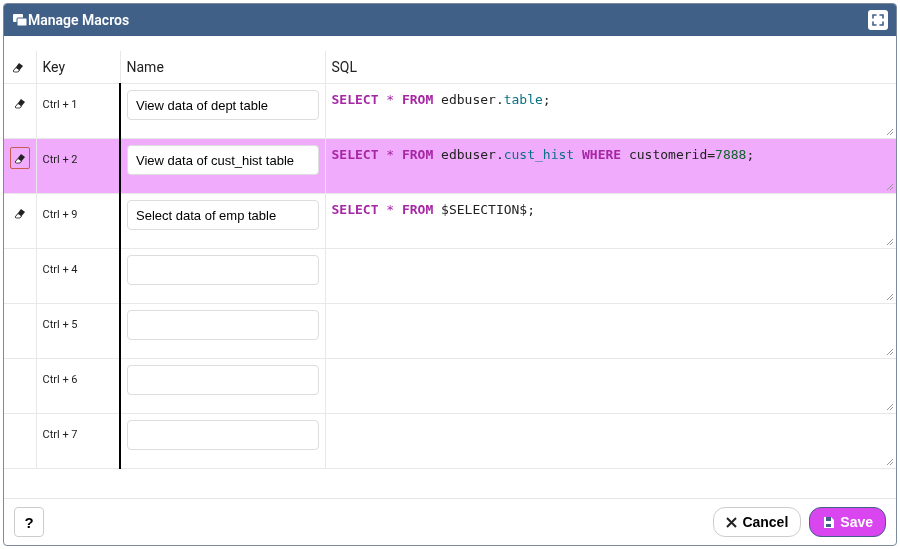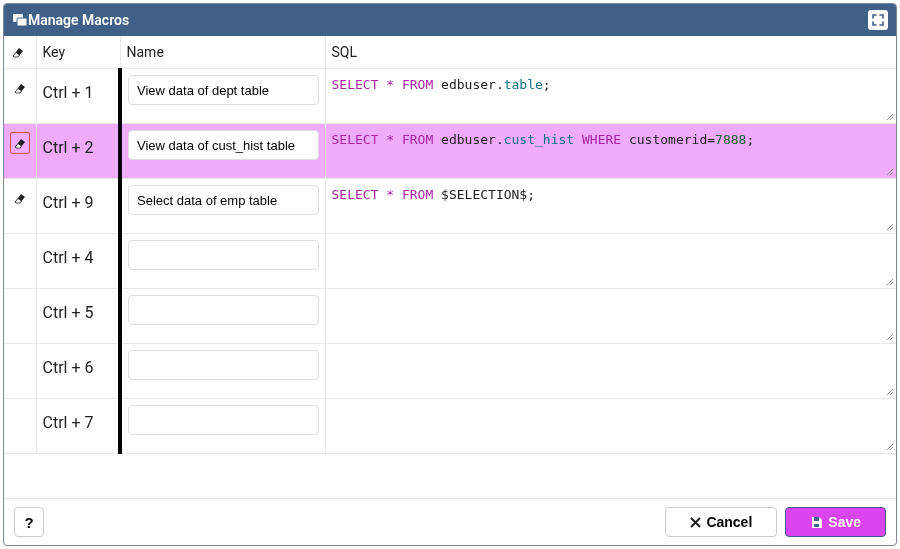--- a/index.html
+++ b/index.html
@@ -2,50 +2,50 @@
 <html><head>
 <meta charset="utf-8">
 <style>
   * { box-sizing: border-box; margin: 0; padding: 0; }
   html, body { width: 900px; height: 549px; font-family: -apple-system, BlinkMacSystemFont, "Segoe UI", Roboto, sans-serif; font-size: 13px; color: #222; overflow: hidden; }
   .dialog { width: 894px; height: 543px; margin: 3px; border: 1px solid #7c8a9c; border-radius: 4px; overflow: hidden; background: #fff; display: flex; flex-direction: column; }
   .titlebar { background: #406088; color: #fff; height: 32px; display: flex; align-items: center; padding: 0 8px; justify-content: space-between; font-weight: 600; font-size: 14px; }
   .titlebar .title-left { display: flex; align-items: center; }
   .expand-btn { background: #fff; color: #406088; width: 20px; height: 20px; border-radius: 3px; display: flex; align-items: center; justify-content: center; cursor: pointer; }
   .body { flex: 1; overflow: hidden; display: flex; }
-  .scrollwrap { flex: 1; overflow-y: scroll; }
+  .scrollwrap { flex: 1; overflow-y: scroll; margin-top: 15px; }
   
   .scrollwrap::-webkit-scrollbar { width: 14px; }
   .scrollwrap::-webkit-scrollbar-track { background: #fafafa; }
   .scrollwrap::-webkit-scrollbar-thumb { background: #c4c4c4; border-radius: 7px; border: 3px solid #fafafa; }
   table { width: 100%; border-collapse: collapse; table-layout: fixed; }
   th { text-align: left; font-weight: 400; font-size: 14px; padding: 8px 6px; border-bottom: 1px solid #e8e8e8; }
   th.col-erase { width: 32px; border-right: 1px solid #e8e8e8; text-align: center; }
   th.col-key   { width: 84px; border-right: 1px solid #e8e8e8; }
   th.col-name  { width: 205px; border-right: 1px solid #e8e8e8; }
   th.col-sql   { }
   td { vertical-align: top; border-bottom: 1px solid #e8e8e8; padding: 6px 6px; }
   td.col-erase { border-right: 1px solid #e8e8e8; text-align: center; padding-top: 8px; }
-  td.col-key   { border-right: 4px solid #000000; font-size: 16px; padding-top: 14px; }
+  td.col-key   { border-right: 2px solid #000000; font-size: 11px; padding-top: 14px; }
   td.col-name  { border-right: 1px solid #e8e8e8; }
   td.col-sql   { position: relative; padding-right: 6px; }
   tr.selected td { background: #f0abfc; }
   tr.selected td.col-erase .erase-box { border: 1px solid #c85a4e; }
   .erase-box { width: 20px; height: 22px; border: 1px solid transparent; border-radius: 2px; display: inline-flex; align-items: center; justify-content: center; cursor: pointer; }
   .name-input { width: 100%; height: 30px; border: 1px solid #ddd; border-radius: 4px; padding: 12px 8px; font-size: 13px; }
   .sql-display { width: 100%; min-height: 42px; font-family: "SFMono-Regular","Menlo","Consolas",monospace; font-size: 13px; line-height: 1.6; white-space: pre-wrap; word-break: break-word; }
   .resize-handle { position: absolute; right: 2px; bottom: 2px; color: #999; font-size: 10px; pointer-events: none; }
-  .kw   { color: #a626a4; font-weight: 400; }
+  .kw   { color: #a626a4; font-weight: 700; }
   .star { color: #a626a4; }
   .tbl  { color: #0b7285; }
   .num  { color: #116329; }
   .footer { border-top: 1px solid #e6e6e6; padding: 8px 10px; display: flex; align-items: center; justify-content: space-between; }
   .help-btn { width: 30px; height: 30px; border: 1px solid #ccc; background: #fff; border-radius: 4px; font-weight: 700; font-size: 15px; cursor: pointer; }
   .footer-right { display: flex; gap: 8px; }
-  .btn { height: 30px; padding: 0 24px; border-radius: 4px; font-size: 14px; cursor: pointer; display: inline-flex; align-items: center; gap: 5px; }
+  .btn { height: 30px; padding: 0 12px; border-radius: 12px; font-size: 14px; cursor: pointer; display: inline-flex; align-items: center; gap: 5px; }
   .btn-cancel { background: #fff; border: 1px solid #ccc; font-weight: 600; }
   .btn-save { background: #d946ef; color: #fff; border: 1px solid #406088; font-weight: 600; }
   svg { display: block; }
 </style>
 </head>
 <body>
 
 <div class="dialog">
 
   <div class="titlebar">

